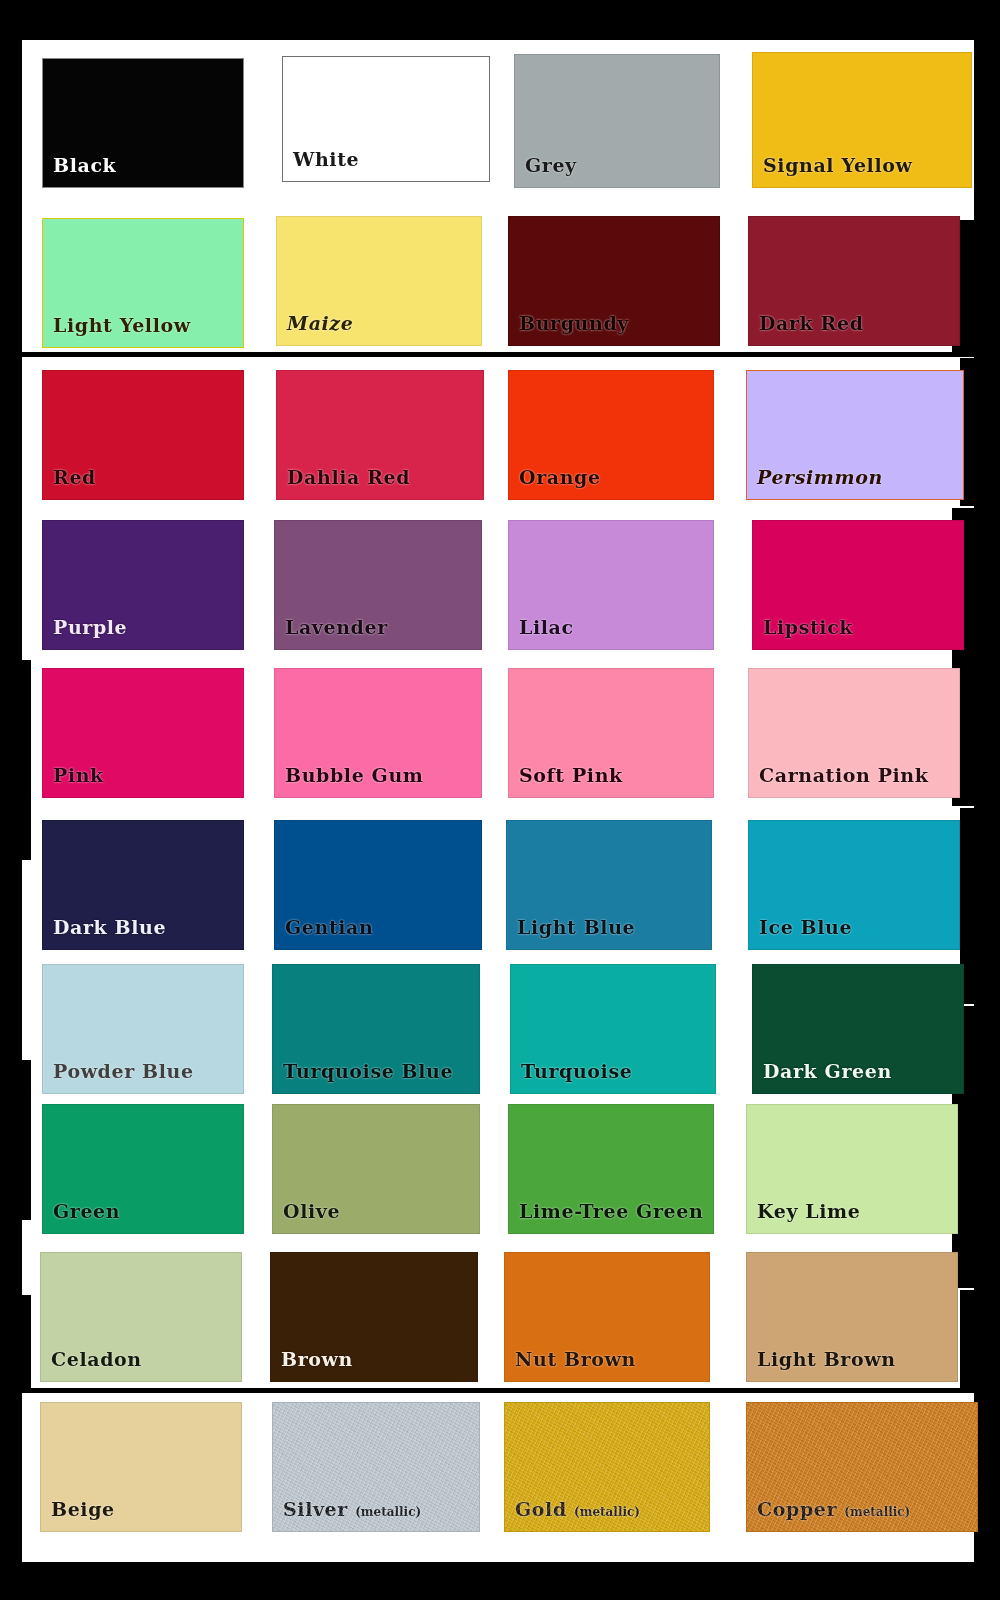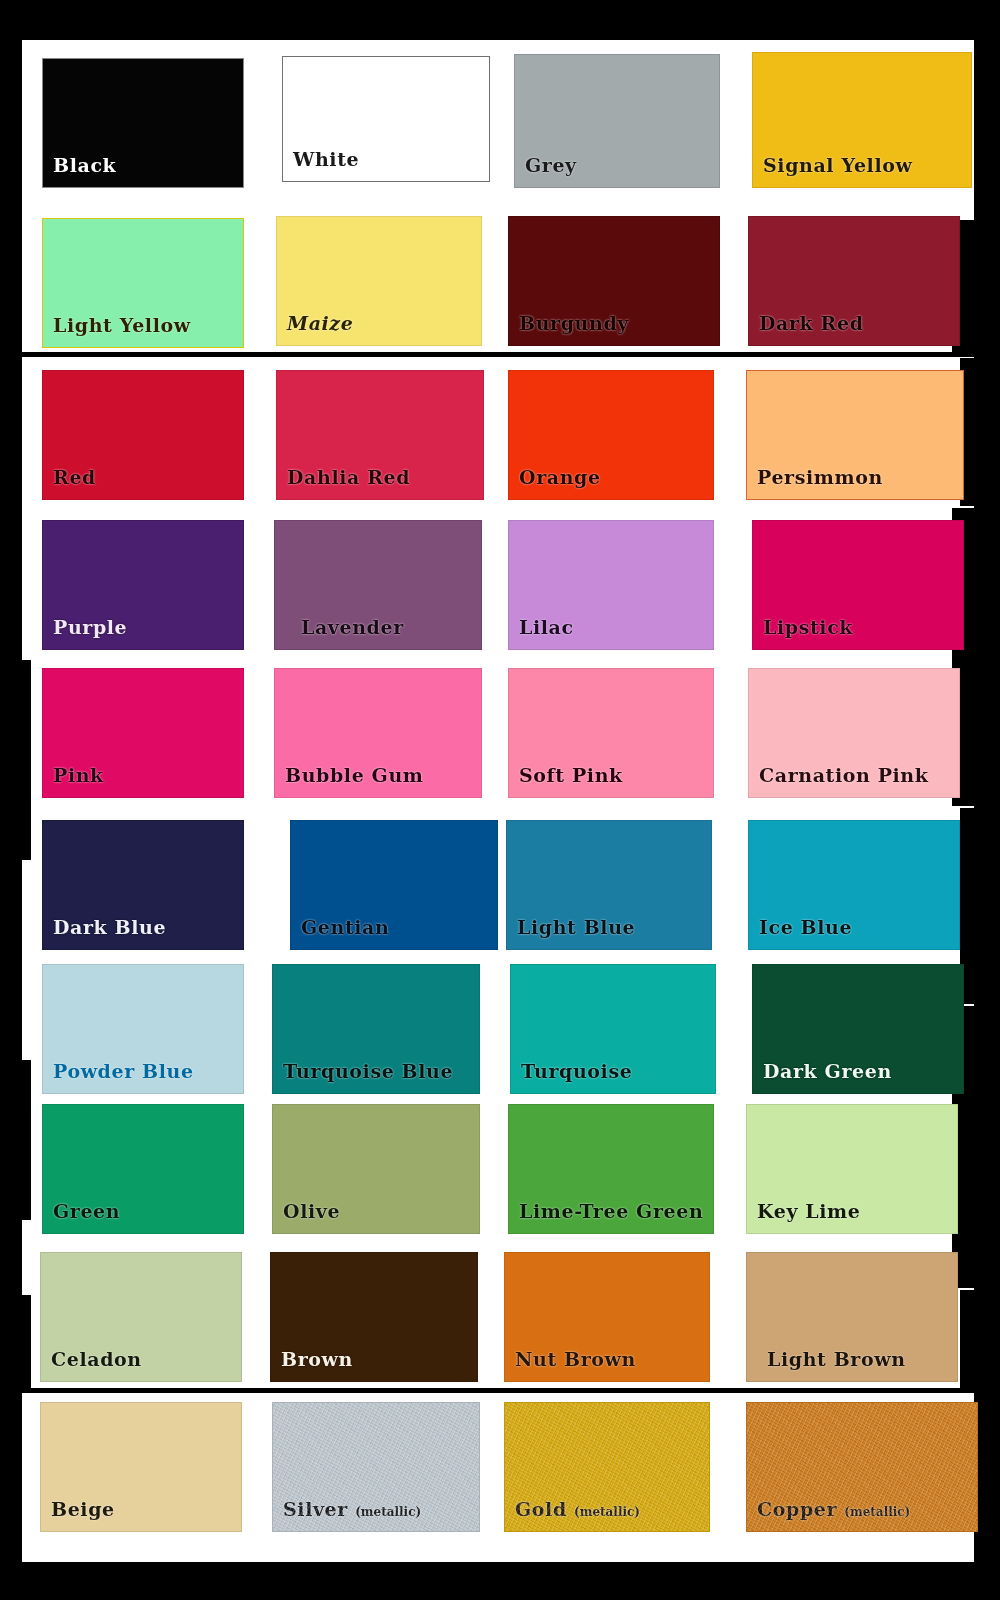--- a/index.html
+++ b/index.html
@@ -128,27 +128,27 @@
       </div>
       <div class="swatch" style="position: absolute; left: 20px; top: 330px; width: 202px; height: 130px; background: rgb(206, 14, 45); border: 1px solid rgb(185, 12, 40);">
         <div class="swatch-label glow-light" style="color: rgb(42, 2, 8);"><span>Red</span></div>
       </div>
       <div class="swatch" style="position: absolute; left: 254px; top: 330px; width: 208px; height: 130px; background: rgb(216, 36, 74); border: 1px solid rgb(194, 31, 65);">
         <div class="swatch-label glow-light" style="color: rgb(42, 2, 8);"><span>Dahlia Red</span></div>
       </div>
       <div class="swatch" style="position: absolute; left: 486px; top: 330px; width: 206px; height: 130px; background: rgb(242, 50, 8); border: 1px solid rgb(217, 44, 7);">
         <div class="swatch-label glow-light" style="color: rgb(42, 8, 2);"><span>Orange</span></div>
       </div>
-      <div class="swatch" style="position: absolute; left: 724px; top: 330px; width: 218px; height: 130px; background: #fdba74; border: 1px solid rgb(215, 100, 50);">
+      <div class="swatch" style="position: absolute; left: 724px; top: 330px; width: 218px; height: 130px; background: #c4b5fd; border: 1px solid rgb(215, 100, 50); font-style: italic;">
         <div class="swatch-label glow-light" style="color: rgb(42, 15, 2);"><span>Persimmon</span></div>
       </div>
       <div class="swatch" style="position: absolute; left: 20px; top: 480px; width: 202px; height: 130px; background: rgb(74, 31, 112); border: 1px solid rgb(63, 26, 96);">
         <div class="swatch-label glow-dark" style="color: rgb(242, 230, 247);"><span>Purple</span></div>
       </div>
-      <div class="swatch" style="position: absolute; left: 252px; top: 480px; width: 208px; height: 130px; background: rgb(127, 78, 120); border: 1px solid rgb(112, 68, 106); padding-left: 16px;">
+      <div class="swatch" style="position: absolute; left: 252px; top: 480px; width: 208px; height: 130px; background: rgb(127, 78, 120); border: 1px solid rgb(112, 68, 106);">
         <div class="swatch-label glow-light" style="color: rgb(25, 10, 22);"><span>Lavender</span></div>
       </div>
       <div class="swatch" style="position: absolute; left: 486px; top: 480px; width: 206px; height: 130px; background: rgb(198, 138, 216); border: 1px solid rgb(179, 125, 196);">
         <div class="swatch-label glow-light" style="color: rgb(30, 10, 36);"><span>Lilac</span></div>
       </div>
       <div class="swatch" style="position: absolute; left: 730px; top: 480px; width: 212px; height: 130px; background: rgb(216, 1, 91); border: 1px solid rgb(194, 1, 82);">
         <div class="swatch-label glow-light" style="color: rgb(42, 0, 18);"><span>Lipstick</span></div>
       </div>
       <div class="swatch" style="position: absolute; left: 20px; top: 628px; width: 202px; height: 130px; background: rgb(224, 10, 100); border: 1px solid rgb(201, 9, 89);">
         <div class="swatch-label glow-light" style="color: rgb(42, 0, 20);"><span>Pink</span></div>
@@ -158,31 +158,31 @@
       </div>
       <div class="swatch" style="position: absolute; left: 486px; top: 628px; width: 206px; height: 130px; background: rgb(253, 135, 168); border: 1px solid rgb(228, 122, 152);">
         <div class="swatch-label glow-light" style="color: rgb(42, 0, 16);"><span>Soft Pink</span></div>
       </div>
       <div class="swatch" style="position: absolute; left: 726px; top: 628px; width: 212px; height: 130px; background: rgb(252, 184, 191); border: 1px solid rgb(227, 166, 173);">
         <div class="swatch-label glow-light" style="color: rgb(42, 13, 16);"><span>Carnation Pink</span></div>
       </div>
       <div class="swatch" style="position: absolute; left: 20px; top: 780px; width: 202px; height: 130px; background: rgb(31, 31, 74); border: 1px solid rgb(26, 26, 64);">
         <div class="swatch-label glow-dark" style="color: rgb(240, 240, 250);"><span>Dark Blue</span></div>
       </div>
-      <div class="swatch" style="position: absolute; left: 252px; top: 780px; width: 208px; height: 130px; background: rgb(0, 79, 142); border: 1px solid rgb(0, 71, 128); margin-left: 16px;">
+      <div class="swatch" style="position: absolute; left: 252px; top: 780px; width: 208px; height: 130px; background: rgb(0, 79, 142); border: 1px solid rgb(0, 71, 128);">
         <div class="swatch-label glow-light" style="color: rgb(2, 16, 30);"><span>Gentian</span></div>
       </div>
       <div class="swatch" style="position: absolute; left: 484px; top: 780px; width: 206px; height: 130px; background: rgb(27, 125, 162); border: 1px solid rgb(24, 112, 146);">
         <div class="swatch-label glow-light" style="color: rgb(2, 20, 28);"><span>Light Blue</span></div>
       </div>
       <div class="swatch" style="position: absolute; left: 726px; top: 780px; width: 212px; height: 130px; background: rgb(12, 162, 188); border: 1px solid rgb(11, 146, 169);">
         <div class="swatch-label glow-light" style="color: rgb(2, 22, 26);"><span>Ice Blue</span></div>
       </div>
       <div class="swatch" style="position: absolute; left: 20px; top: 924px; width: 202px; height: 130px; background: rgb(183, 216, 224); border: 1px solid rgb(166, 195, 202);">
-        <div class="swatch-label glow-light" style="color: #0369a1;"><span>Powder Blue</span></div>
+        <div class="swatch-label glow-light" style="color: #404040;"><span>Powder Blue</span></div>
       </div>
       <div class="swatch" style="position: absolute; left: 250px; top: 924px; width: 208px; height: 130px; background: rgb(7, 128, 126); border: 1px solid rgb(6, 115, 113);">
         <div class="swatch-label glow-light" style="color: rgb(2, 20, 19);"><span>Turquoise Blue</span></div>
       </div>
       <div class="swatch" style="position: absolute; left: 488px; top: 924px; width: 206px; height: 130px; background: rgb(10, 173, 161); border: 1px solid rgb(9, 156, 145);">
         <div class="swatch-label glow-light" style="color: rgb(2, 24, 22);"><span>Turquoise</span></div>
       </div>
       <div class="swatch" style="position: absolute; left: 730px; top: 924px; width: 212px; height: 130px; background: rgb(11, 77, 49); border: 1px solid rgb(9, 69, 44);">
         <div class="swatch-label glow-dark" style="color: rgb(238, 250, 243);"><span>Dark Green</span></div>
       </div>
@@ -201,21 +201,21 @@
       <div class="swatch" style="position: absolute; left: 18px; top: 1212px; width: 202px; height: 130px; background: rgb(194, 210, 164); border: 1px solid rgb(174, 189, 148);">
         <div class="swatch-label glow-light" style="color: rgb(20, 26, 14);"><span>Celadon</span></div>
       </div>
       <div class="swatch" style="position: absolute; left: 248px; top: 1212px; width: 208px; height: 130px; background: rgb(59, 32, 8); border: 1px solid rgb(52, 28, 7);">
         <div class="swatch-label glow-dark" style="color: rgb(247, 240, 228);"><span>Brown</span></div>
       </div>
       <div class="swatch" style="position: absolute; left: 482px; top: 1212px; width: 206px; height: 130px; background: rgb(217, 111, 19); border: 1px solid rgb(195, 100, 17);">
         <div class="swatch-label glow-light" style="color: rgb(42, 20, 2);"><span>Nut Brown</span></div>
       </div>
       <div class="swatch" style="position: absolute; left: 724px; top: 1212px; width: 212px; height: 130px; background: rgb(205, 164, 115); border: 1px solid rgb(185, 148, 104);">
-        <div class="swatch-label glow-light" style="color: rgb(31, 20, 8); margin-left: 10px;"><span>Light Brown</span></div>
+        <div class="swatch-label glow-light" style="color: rgb(31, 20, 8);"><span>Light Brown</span></div>
       </div>
       <div class="swatch" style="position: absolute; left: 18px; top: 1362px; width: 202px; height: 130px; background: rgb(230, 209, 157); border: 1px solid rgb(207, 188, 141);">
         <div class="swatch-label glow-light" style="color: rgb(31, 26, 12);"><span>Beige</span></div>
       </div>
       <div class="swatch metallic" style="position: absolute; left: 250px; top: 1362px; width: 208px; height: 130px; background: rgb(189, 198, 206); border: 1px solid rgb(170, 178, 185);">
         <div class="swatch-label glow-light" style="color: rgb(20, 23, 26);"><span>Silver</span> <span class="suffix">(metallic)</span></div>
       </div>
       <div class="swatch metallic" style="position: absolute; left: 482px; top: 1362px; width: 206px; height: 130px; background: rgb(213, 169, 13); border: 1px solid rgb(192, 152, 11);">
         <div class="swatch-label glow-light" style="color: rgb(36, 25, 10);"><span>Gold</span> <span class="suffix">(metallic)</span></div>
       </div>

